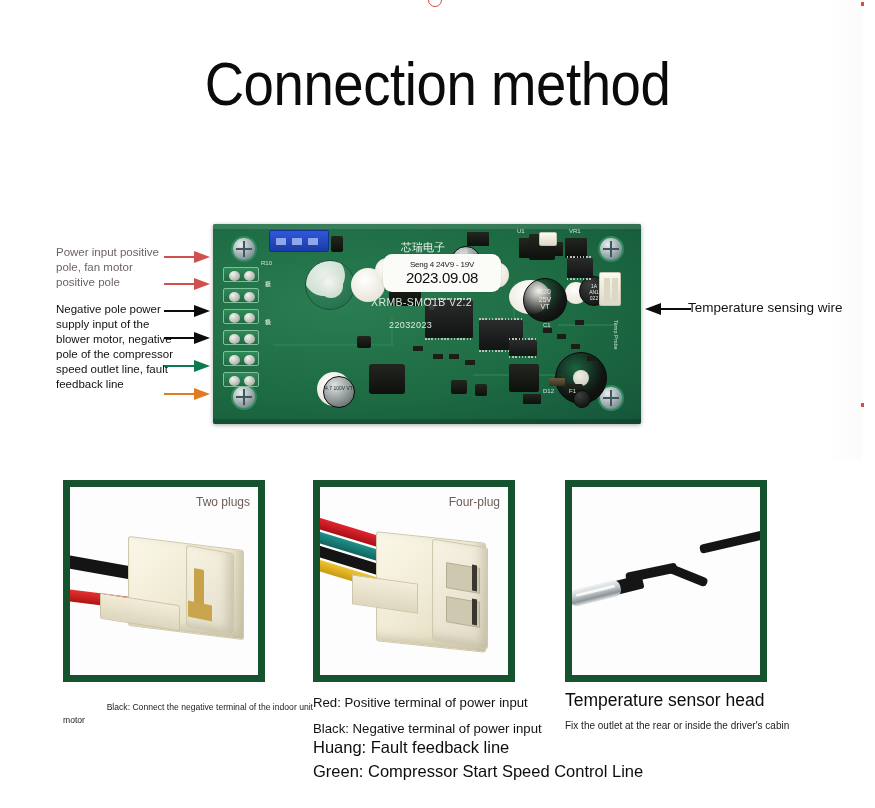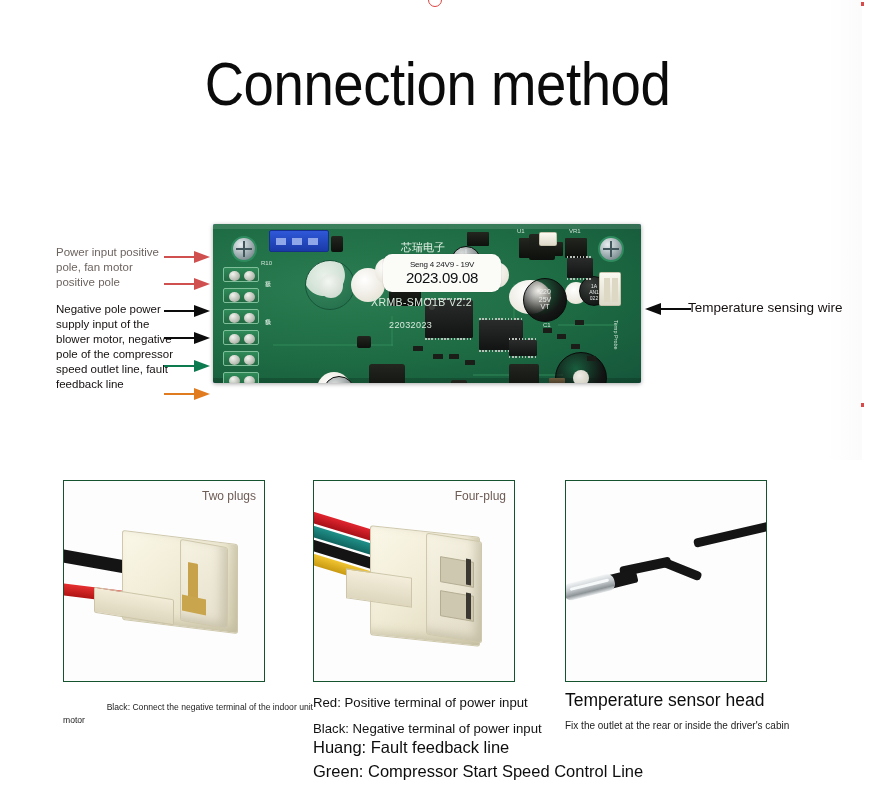--- a/index.html
+++ b/index.html
@@ -69,21 +69,21 @@
 
   
   .ann-right {
     position: absolute; left: 688px; top: 300px;
     font-size: 13.5px; color: #15100f;
   }
 
   
   .pcb {
     position: absolute; left: 213px; top: 224px;
-    width: 428px; height: 159px;
+    width: 428px; height: 200px;
     background: #8b5cf6;
     border-radius: 2px;
     overflow: hidden;
     box-shadow: 0 1px 4px rgba(0,0,0,0.35);
   }
   .pcb-inner {
     position: absolute; inset: 0;
     background:
       radial-gradient(ellipse at 30% 40%, #2b7d52 0%, #1d6b43 55%, #15553a 100%);
   }
@@ -176,21 +176,21 @@
   .cap-text { position:absolute; color:#e9eceb; font-size:7px; line-height:7.5px; text-align:center; width:100%; }
   .connector-w {
     background: linear-gradient(180deg,#fbfaf2,#ddd9c9);
     border: 1px solid #c7c2ae; border-radius: 1.5px;
   }
 
   
   .card {
     position: absolute;
     background: #bef264;
-    border: 1px solid #14532d;
+    border: 7px solid #14532d;
     overflow: hidden;
   }
   .card-tag {
     position: absolute; right: 8px; top: 8px;
     font-size: 12px; color: #6d5b55;
   }
   .photo { position: absolute; inset: 0; background: #fdfdfd; }
 
   
   .plug {

